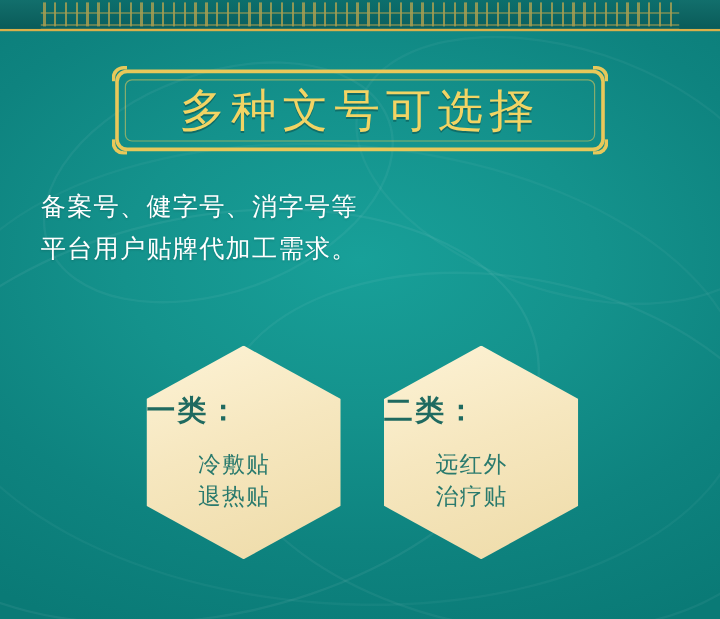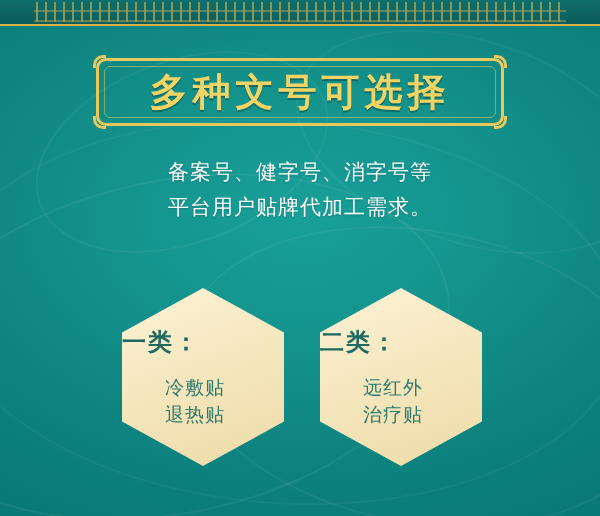--- a/index.html
+++ b/index.html
@@ -102,33 +102,32 @@
   .tc-br { right: -3px; bottom: -3px; border-left: none; border-top: none; border-radius: 0 0 10px 0; }
 
   .title-text {
     position: absolute;
     inset: 0;
     display: flex;
     align-items: center;
     justify-content: center;
     font-family: "DejaVu Sans", "Liberation Sans", sans-serif;
     font-size: 38px;
-    font-weight: bold;
+    font-weight: normal;
     letter-spacing: 5px;
     color: #f2d464;
     text-shadow: 0 2px 0 rgba(0,0,0,0.25);
   }
 
   
   .body-copy {
     position: absolute;
     left: 34px;
     top: 155px;
     width: 532px;
-    text-align: center;
     color: #ffffff;
     font-family: "DejaVu Sans", "Liberation Sans", sans-serif;
     font-size: 21px;
     line-height: 35px;
     letter-spacing: 1px;
     text-shadow: 0 1px 2px rgba(0,0,0,0.18);
   }
   .body-copy .line { display: block; white-space: nowrap; }
 
   

